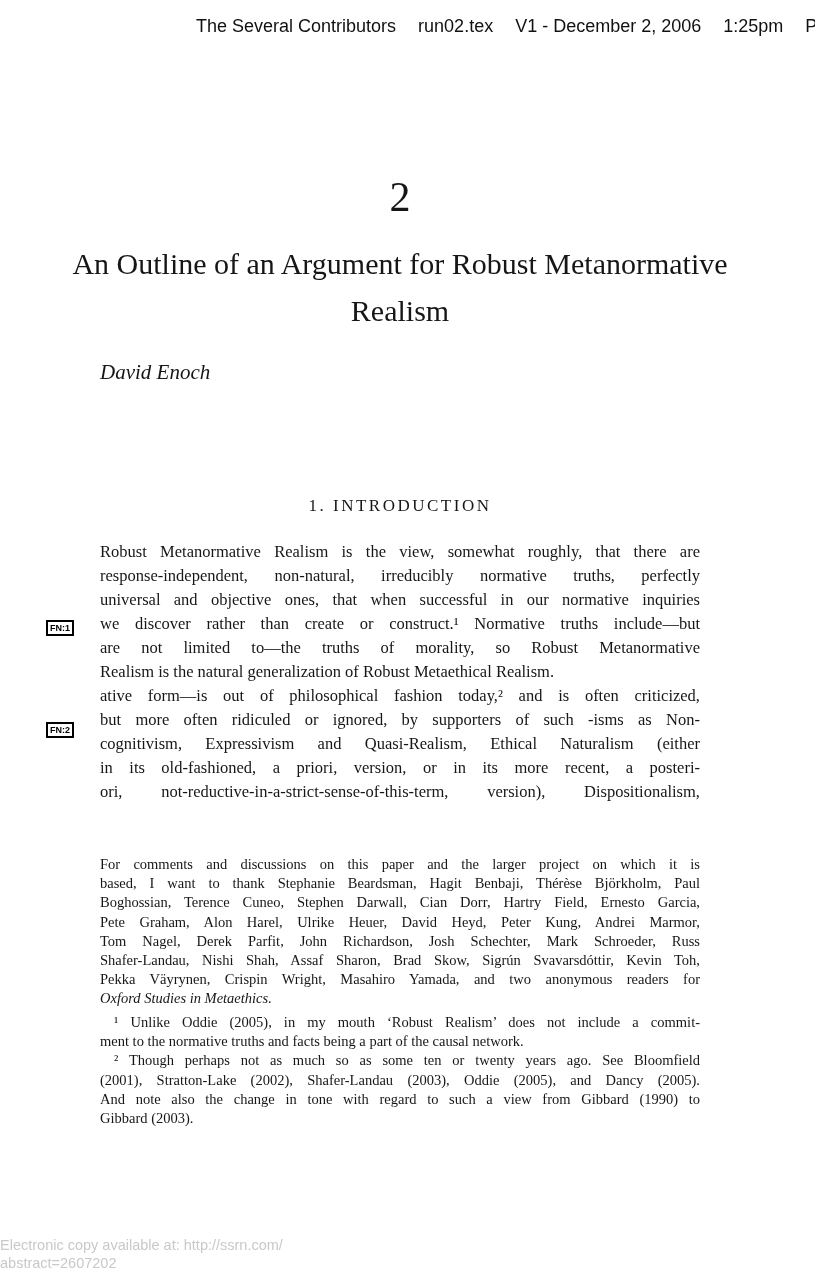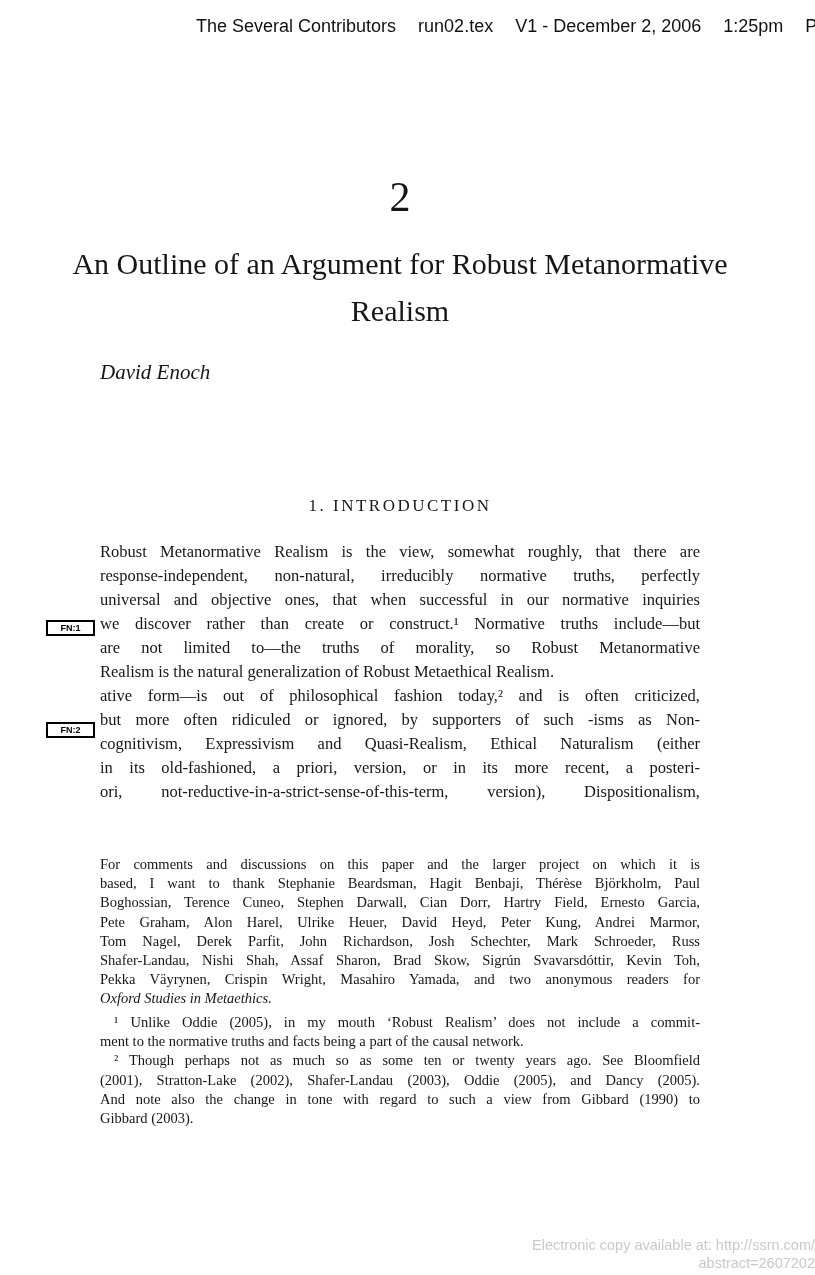--- a/index.html
+++ b/index.html
@@ -85,40 +85,40 @@
     left: 100px; width: 600px;
     top: 1013px;
     font-size: 14.5px;
   }
   .footnotes .fn-ind { text-indent: 14px; }
 
   
   .fn-label {
     position: absolute;
     left: 46px;
-    width: 49px;
+    width: 28px;
     height: 16px;
     border: 2px solid #000;
     font-family: "Liberation Sans", "DejaVu Sans", sans-serif;
     font-size: 9px;
     font-weight: bold;
     line-height: 12px;
     text-align: center;
     color: #000;
     background: #fff;
   }
   #fn1-label { top: 620px; }
   #fn2-label { top: 722px; }
 
   
   .watermark {
     position: absolute;
     left: 0; width: 815px;
     top: 1236px;
-    text-align: right;
+    text-align: left;
     font-family: "Liberation Sans", "DejaVu Sans", sans-serif;
     font-size: 14.5px;
     line-height: 18px;
     color: #c9c9c9;
   }
 </style>
 </head>
 <body>
 
 <div class="hdr"><span class="line">The Several Contributors</span><span class="line">run02.tex</span><span class="line">V1 - December 2, 2006</span><span class="line">1:25pm</span><span class="line">Page 21</span></div>

